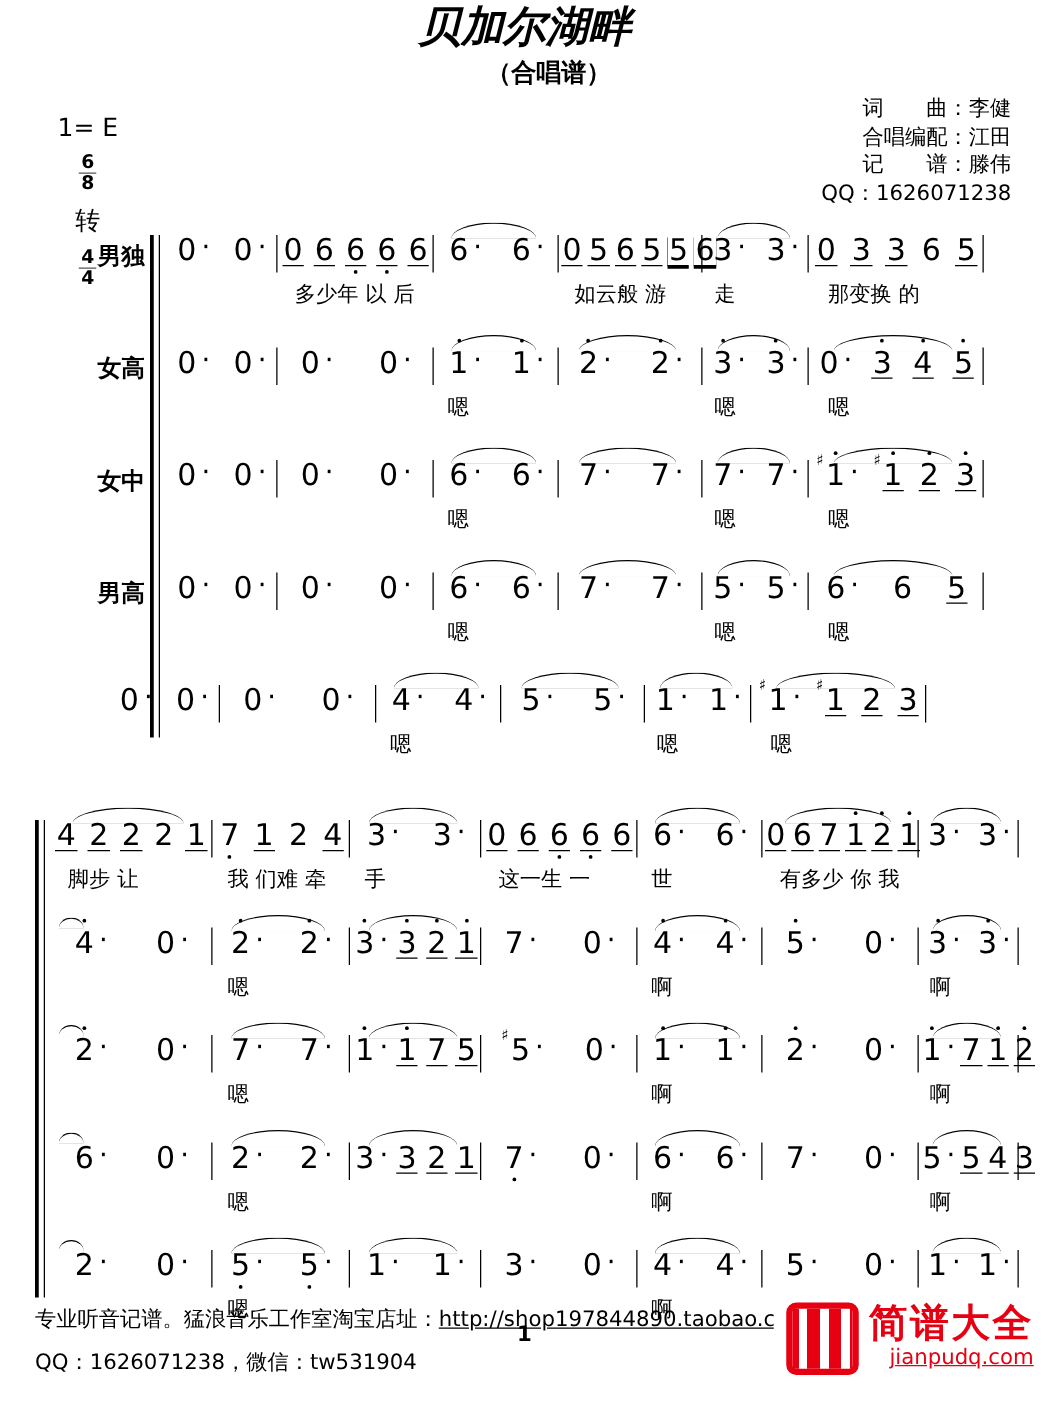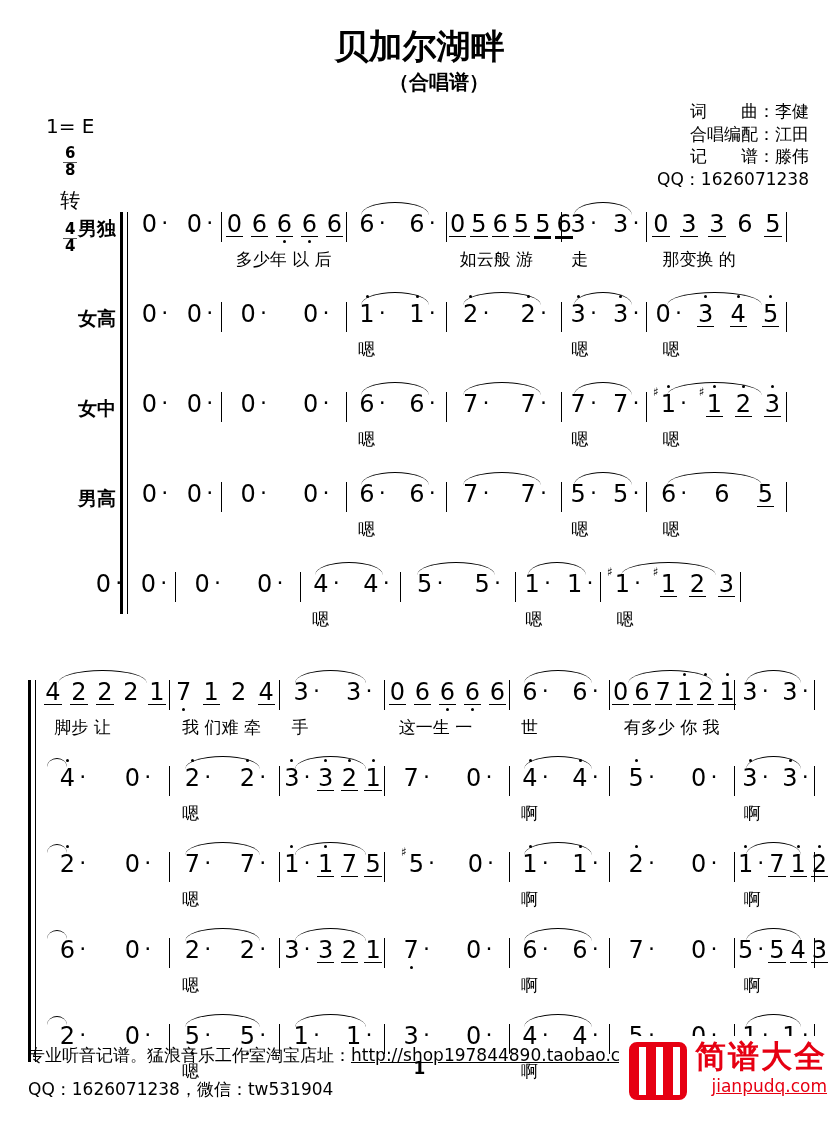--- a/index.html
+++ b/index.html
@@ -1,18 +1,18 @@
 <!DOCTYPE html>
 <html><head>
 <meta charset="utf-8">
 <style>
   html,body{margin:0;padding:0;background:#fff;}
   #page{position:relative;width:839px;height:1134px;background:#fff;overflow:hidden;
         font-family:"DejaVu Sans","Liberation Sans",sans-serif;color:#000;}
-  .title{margin-top:28px;text-align:center;font-size:34px;font-weight:bold;line-height:1.1;}
+  .title{margin-top:4px;text-align:center;font-size:34px;font-weight:bold;line-height:1.1;font-style:italic;}
   .subtitle{text-align:center;font-size:20px;font-weight:bold;margin-top:4px;margin-left:39px;}
   .meta{display:flex;justify-content:space-between;padding:4px 30px 0 46px;height:86px;}
   .keysig{display:flex;align-items:center;gap:8px;font-size:20px;margin-top:14px;height:36px;flex-direction:column;}
   .frac{display:inline-flex;flex-direction:column;align-items:center;font-size:15px;line-height:1.05;font-weight:bold;}
   .frac .den{border-top:1px solid #555;padding:0 2px;}
   .credits{font-size:17px;line-height:1.32;text-align:right;}
   
   .system{position:relative;}
   #system1{margin:14px 0 0 70px;}
   #system2{margin:18px 0 0 28px;}
@@ -1104,18 +1104,18 @@
 
   <div class="footer-l1">
     <span>专业听音记谱。猛浪音乐工作室淘宝店址：</span><span class="url">http://shop197844890.taobao.com/index.htm</span>
   </div>
   <div class="pageno">1</div>
   <div class="footer-l2">QQ：1626071238，微信：tw531904</div>
 
   <div class="watermark">
     <div class="wm-icon"></div>
     <div class="wm-text">
-      <div class="wm-name" style="color: rgb(230, 0, 18); font-family: Liberation Mono, monospace;">简谱大全</div>
+      <div class="wm-name" style="color: rgb(230, 0, 18);">简谱大全</div>
       <div class="wm-site" style="color: rgb(230, 0, 18); text-decoration: underline;">jianpudq.com</div>
     </div>
   </div>
 
 </div>
 
 </body></html>

